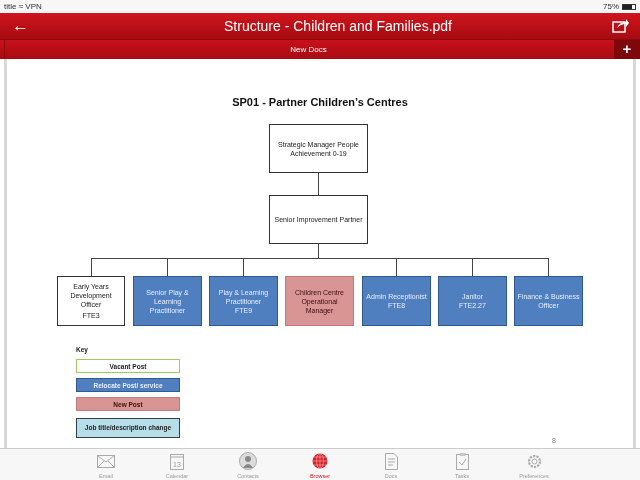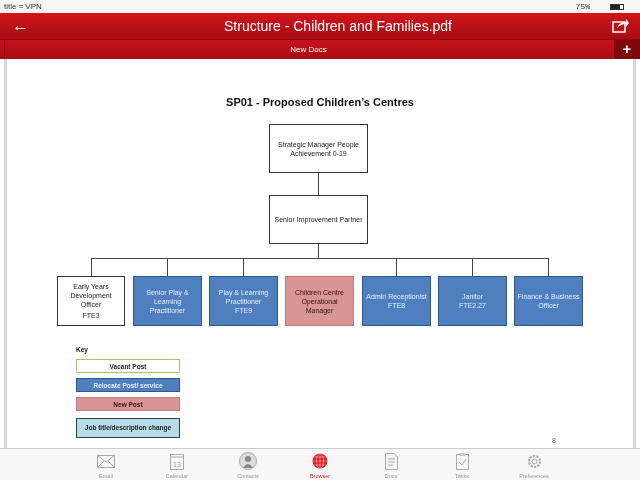--- a/index.html
+++ b/index.html
@@ -1,20 +1,20 @@
 <!DOCTYPE html>
 <html><head>
 <meta charset="utf-8">
 <style>
   * { box-sizing: border-box; margin: 0; padding: 0; }
   body { width: 640px; height: 480px; overflow: hidden; background: #fff; font-family: "Liberation Sans", sans-serif; position: relative; }
   .statusbar { position: absolute; left: 0; top: 0; width: 640px; height: 13px; background: #f7f7f7; font-size: 8px; color: #333; }
   .statusbar .left { position: absolute; left: 4px; top: 2px; }
   .statusbar .center { position: absolute; left: 0; width: 640px; text-align: center; top: 2px; }
-  .statusbar .right { position: absolute; right: 16px; top: 2px; display: flex; align-items: center; gap: 20px; font-family: Liberation Mono, monospace; }
+  .statusbar .right { position: absolute; right: 4px; top: 2px; display: flex; align-items: center; gap: 3px; }
   .battery { width: 14px; height: 6px; border: 1px solid #333; position: relative; }
   .battery .fill { position: absolute; left: 0; top: 0; height: 100%; width: 75%; background: #222; }
   .navbar { position: absolute; left: 0; top: 13px; width: 640px; height: 26px; background: linear-gradient(#d0141c, #a60c12); color: #fff; }
   .navbar .title { position: absolute; left: 0; width: 640px; text-align: center; top: 5px; font-size: 14px; padding-left: 36px; }
   .navbar .back { position: absolute; left: 12px; top: 3px; font-size: 17px; font-weight: bold; cursor: pointer; }
   .navbar .share { position: absolute; right: 10px; top: 5px; width: 18px; height: 15px; cursor: pointer; }
   .tabbar { position: absolute; left: 0; top: 39px; width: 640px; height: 20px; background: linear-gradient(#c8101a, #a80c12); border-top: 1px solid #8c0a0e; }
   .tabbar .tab { position: absolute; left: 4px; right: 28px; top: 0; height: 19px; text-align: center; color: #fff; font-size: 8px; line-height: 19px; cursor: pointer; border-left: 1px solid #8c0a0e; }
   .tabbar .add { position: absolute; right: 0; top: 0; width: 26px; height: 19px; background: #7e070c; color: #fff; font-size: 15px; font-weight: bold; text-align: center; line-height: 18px; cursor: pointer; }
   .doc-area { position: absolute; left: 0; top: 59px; width: 640px; height: 389px; background: #fff; }
@@ -64,21 +64,21 @@
 <div class="tabbar">
   <div class="tab">New Docs</div>
   <div class="add">+</div>
 </div>
 
 <div class="doc-area">
   <div class="lbar"></div>
   <div class="rbar"></div>
 </div>
 
-<div class="doc-title">SP01 - Proposed Children’s Centres</div>
+<div class="doc-title">SP01 - Partner Children’s Centres</div>
 
 <div class="line" style="left:318px;top:173px;width:1px;height:22px;"></div>
 <div class="line" style="left:318px;top:244px;width:1px;height:14px;"></div>
 <div class="line" style="left:91px;top:258px;width:458px;height:1px;"></div>
 <div class="line" style="left:91px;top:258px;width:1px;height:18px;"></div>
 <div class="line" style="left:167px;top:258px;width:1px;height:18px;"></div>
 <div class="line" style="left:243px;top:258px;width:1px;height:18px;"></div>
 <div class="line" style="left:396px;top:258px;width:1px;height:18px;"></div>
 <div class="line" style="left:472px;top:258px;width:1px;height:18px;"></div>
 <div class="line" style="left:548px;top:258px;width:1px;height:18px;"></div>

